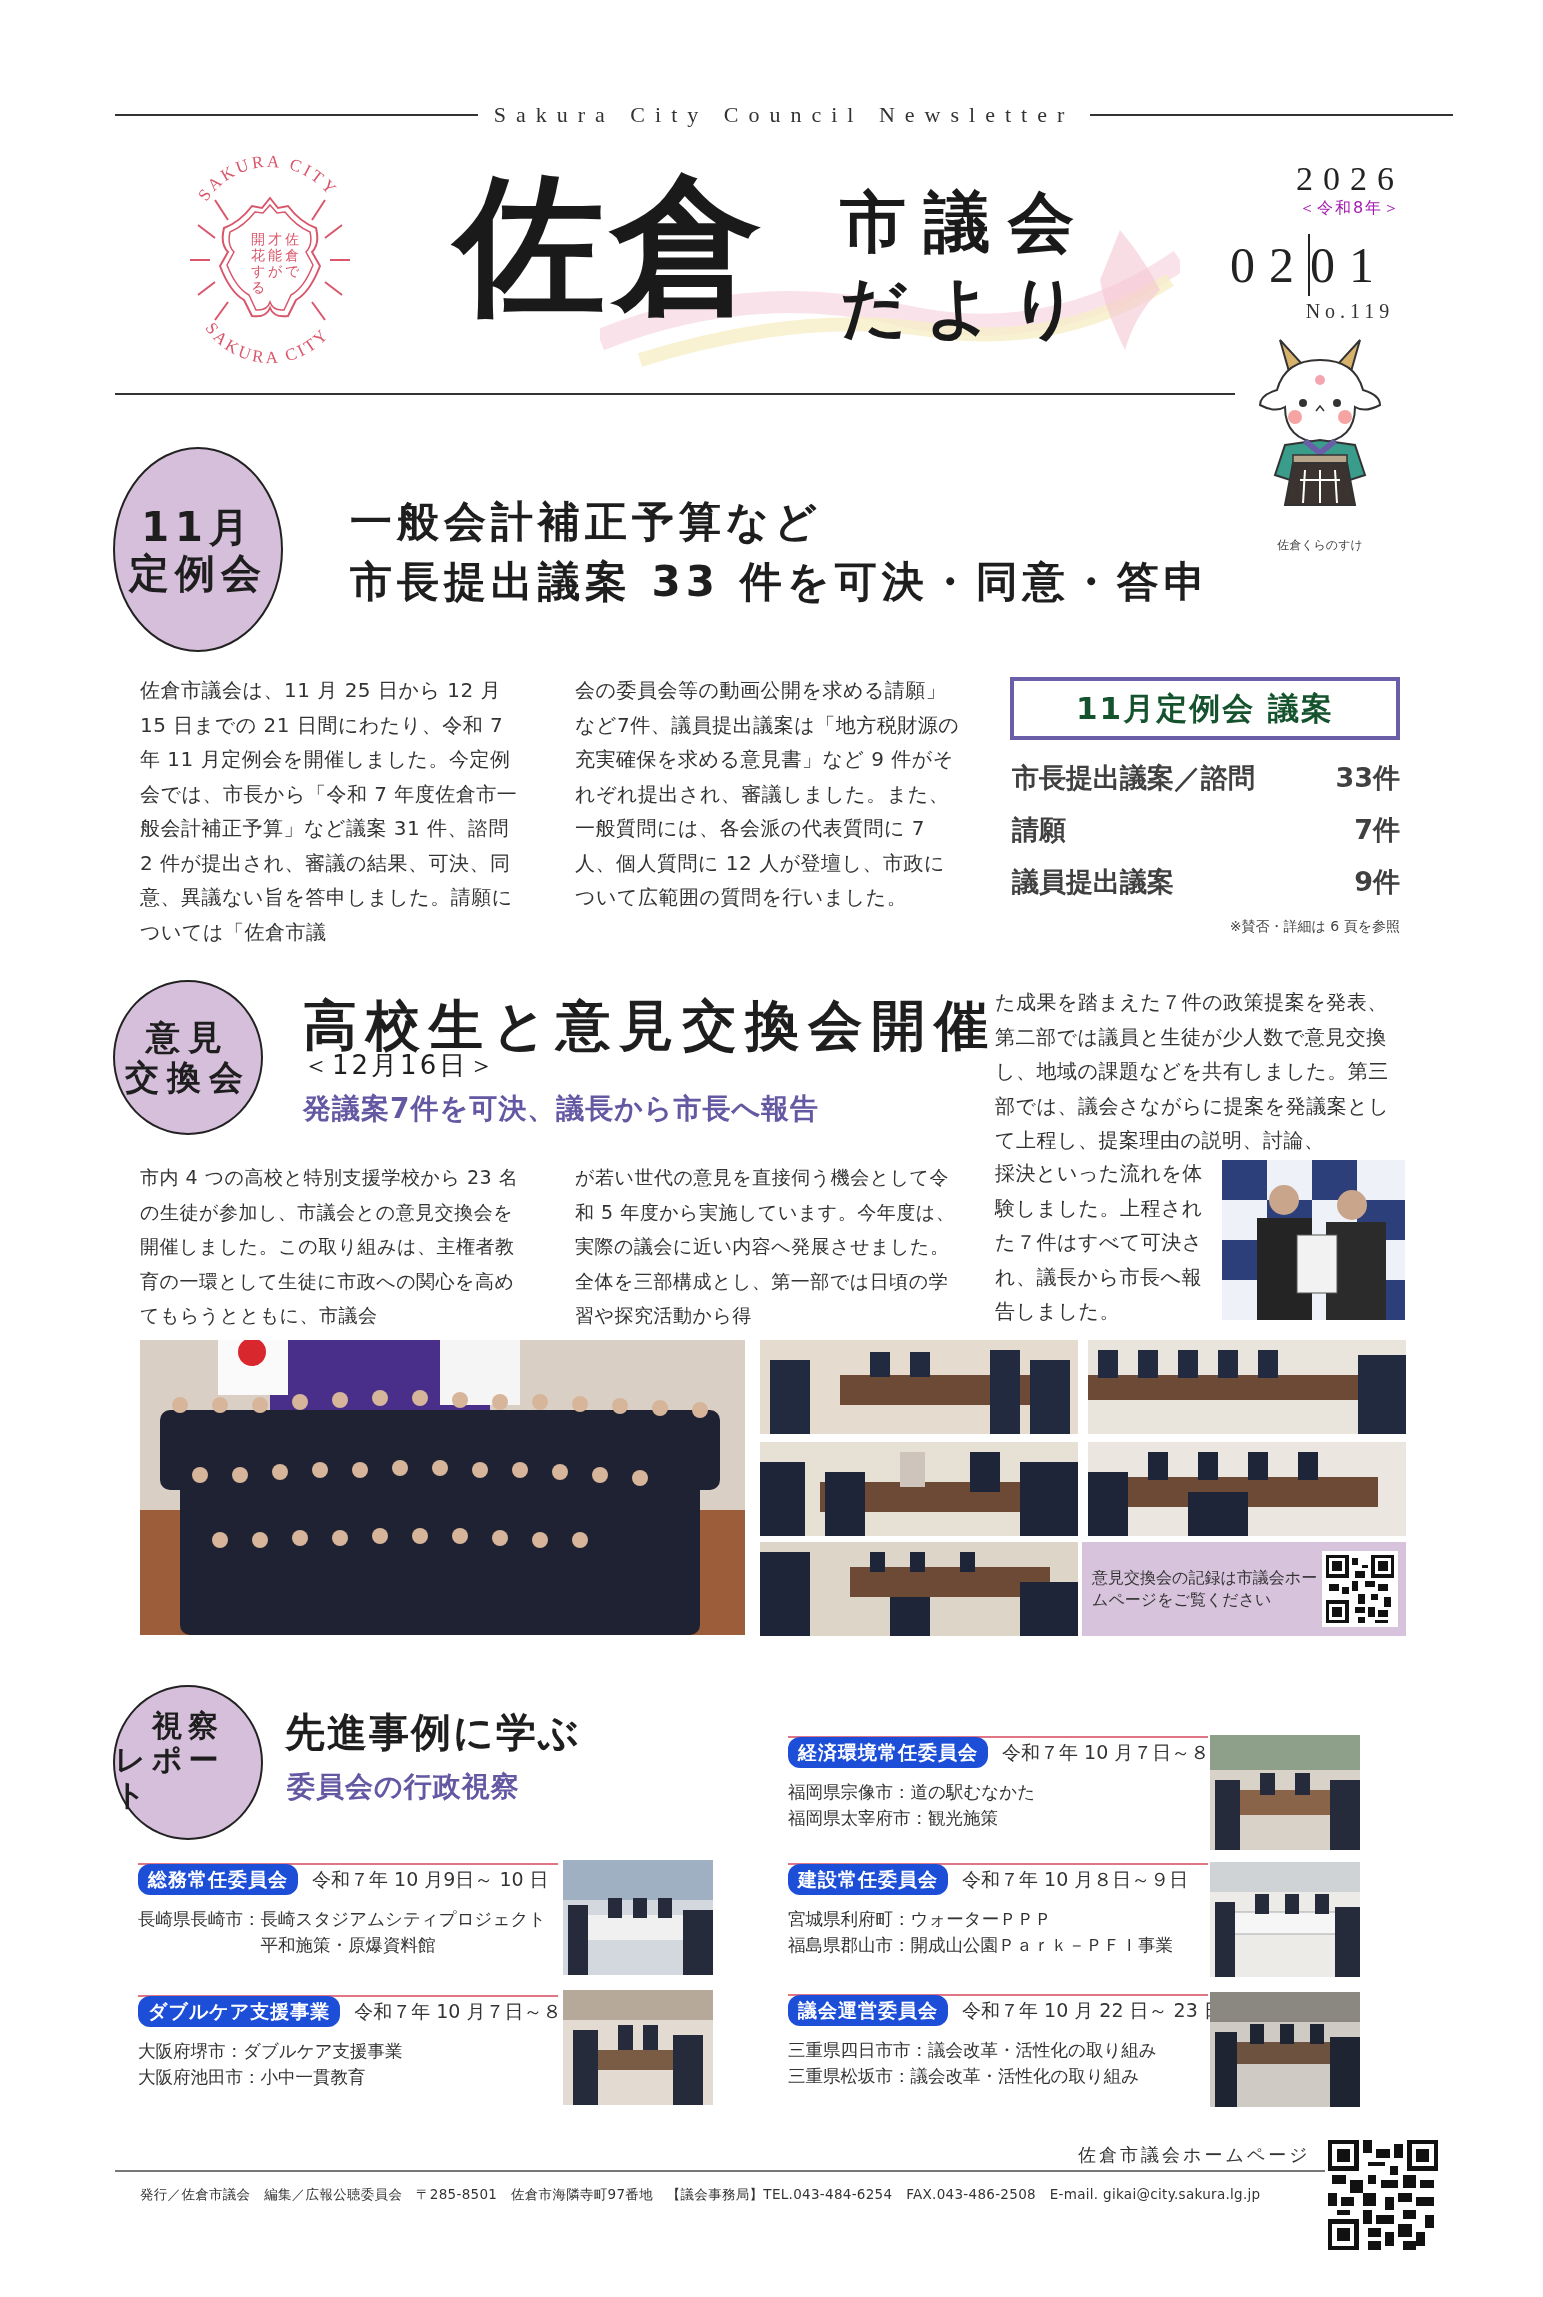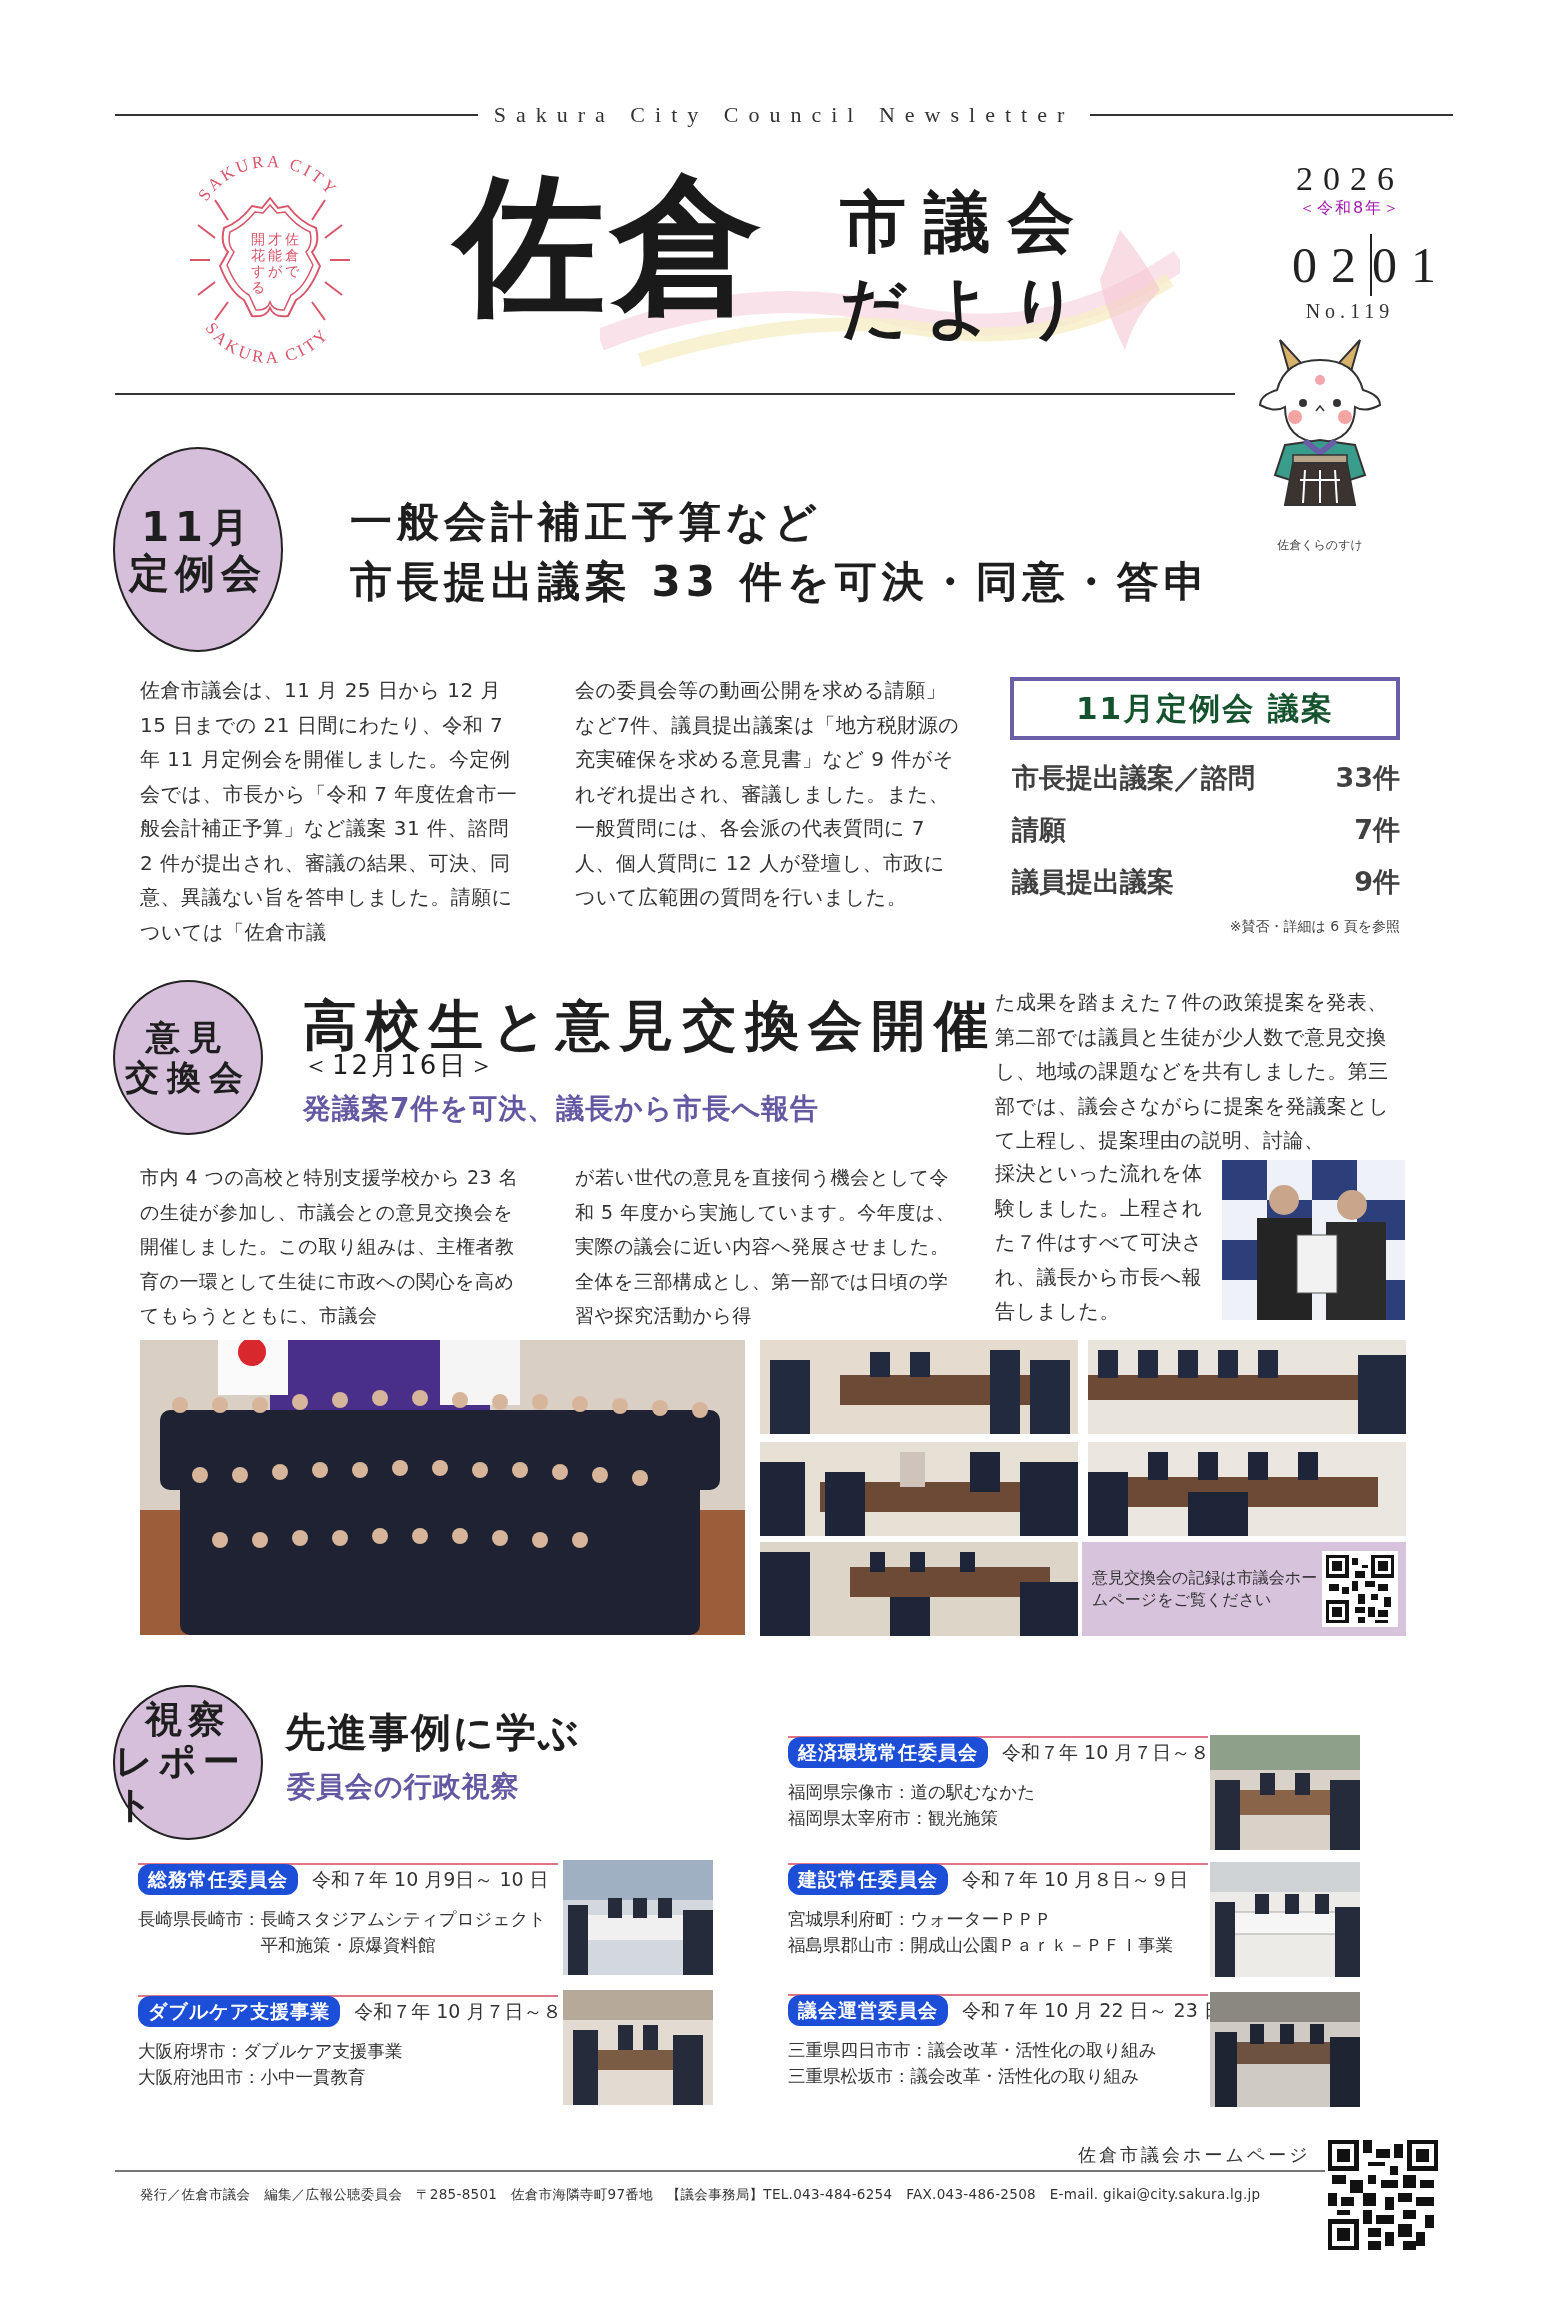--- a/index.html
+++ b/index.html
@@ -13,21 +13,21 @@
   .tagline { font-family: "Liberation Serif", serif; font-size: 22px; letter-spacing: 10px; color: #333; padding: 0 16px; white-space: nowrap; }
 
   .seal { left: 170px; top: 140px; width: 200px; height: 240px; }
   .title-big { left: 455px; top: 170px; font-size: 150px; font-weight: bold; color: #1a1a1a; letter-spacing: 6px; line-height: 1; font-family: "DejaVu Sans", sans-serif; }
   .title-small-1 { left: 840px; top: 190px; font-size: 66px; font-weight: bold; color: #1a1a1a; letter-spacing: 18px; line-height: 1; }
   .title-small-2 { left: 840px; top: 275px; font-size: 66px; font-weight: bold; color: #1a1a1a; letter-spacing: 18px; line-height: 1; }
   .ribbon { left: 600px; top: 220px; width: 580px; height: 150px; }
 
   .year { left: 1270px; top: 160px; width: 160px; text-align: center; font-family: "Liberation Serif", serif; font-size: 34px; letter-spacing: 10px; color: #222; }
   .era { left: 1270px; top: 198px; width: 160px; text-align: center; font-size: 16px; color: #a21caf; letter-spacing: 2px; }
-  .date-row { left: 1230px; top: 230px; width: 220px; height: 70px; display: flex; align-items: center; justify-content: flex-end; font-family: "Liberation Serif", serif; font-size: 50px; color: #222; letter-spacing: 14px; }
+  .date-row { left: 1230px; top: 230px; width: 220px; height: 70px; display: flex; align-items: center; justify-content: flex-start; font-family: "Liberation Serif", serif; font-size: 50px; color: #222; letter-spacing: 14px; }
   .date-row .sep { width: 2px; height: 62px; background: #222; }
   .issue { left: 1270px; top: 300px; width: 160px; text-align: center; font-family: "Liberation Serif", serif; font-size: 20px; letter-spacing: 5px; color: #333; }
 
   .mast-rule { left: 115px; top: 393px; width: 1120px; height: 2px; background: #333; }
   .mascot { left: 1255px; top: 335px; width: 130px; height: 200px; }
   .mascot-name { left: 1240px; top: 537px; width: 160px; text-align: center; font-size: 12px; color: #444; }
 
   
   .badge { border-radius: 50%; background: #d6bfdb; border: 2px solid #222; display: flex; flex-direction: column; align-items: center; justify-content: center; font-weight: bold; color: #1e1e1e; line-height: 1.15; }
   .badge span { display: block; }
@@ -55,21 +55,21 @@
   .s2-col3b { left: 995px; top: 1156px; width: 210px; }
   .photo-handover { left: 1222px; top: 1160px; width: 183px; height: 160px; }
 
   .photo-main { left: 140px; top: 1340px; width: 605px; height: 295px; }
   .photo-s { width: 318px; height: 94px; }
   .qr-box { left: 1082px; top: 1542px; width: 324px; height: 94px; background: #d8c3dd; display: flex; align-items: center; padding: 0 8px 0 10px; }
   .qr-box-text { flex: 1; font-size: 16px; line-height: 22px; color: #333; }
   .qr-small { width: 76px; height: 76px; background: #fff; padding: 4px; }
 
   
-  .s3-badge { left: 113px; top: 1685px; width: 150px; height: 155px; font-size: 37px; letter-spacing: 6px; }
+  .s3-badge { left: 113px; top: 1685px; width: 150px; height: 155px; font-size: 30px; letter-spacing: 6px; font-family: Liberation Mono, monospace; }
   .s3-title { left: 285px; top: 1705px; font-size: 40px; font-weight: bold; color: #1e1e1e; letter-spacing: 2px; }
   .s3-sub { left: 287px; top: 1768px; font-size: 28px; font-weight: bold; color: #6558a3; letter-spacing: 1px; }
 
   .visit { width: 420px; }
   .visit-head { display: flex; align-items: center; height: 31px; border-top: 2px solid #e07585; }
   .visit-tag { background: #1d4ed8; color: #fff; font-size: 19px; font-weight: bold; padding: 0 10px; height: 31px; line-height: 31px; white-space: nowrap; letter-spacing: 1px; border-radius: 12px; }
   .visit-date { font-size: 19px; color: #333; padding-left: 14px; white-space: nowrap; }
   .visit-body { font-size: 17.5px; line-height: 26px; color: #333; margin-top: 12px; white-space: nowrap; }
   .visit-photo { width: 150px; height: 115px; }
 

